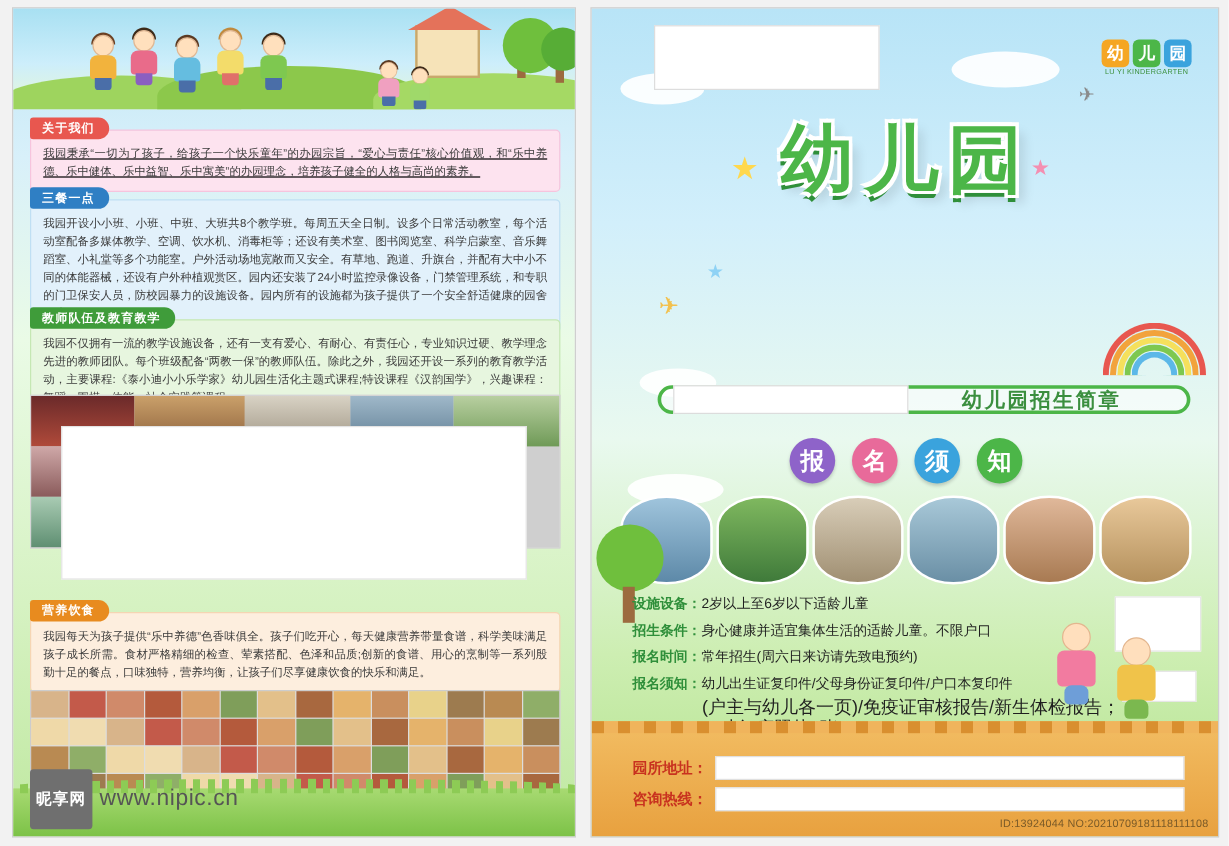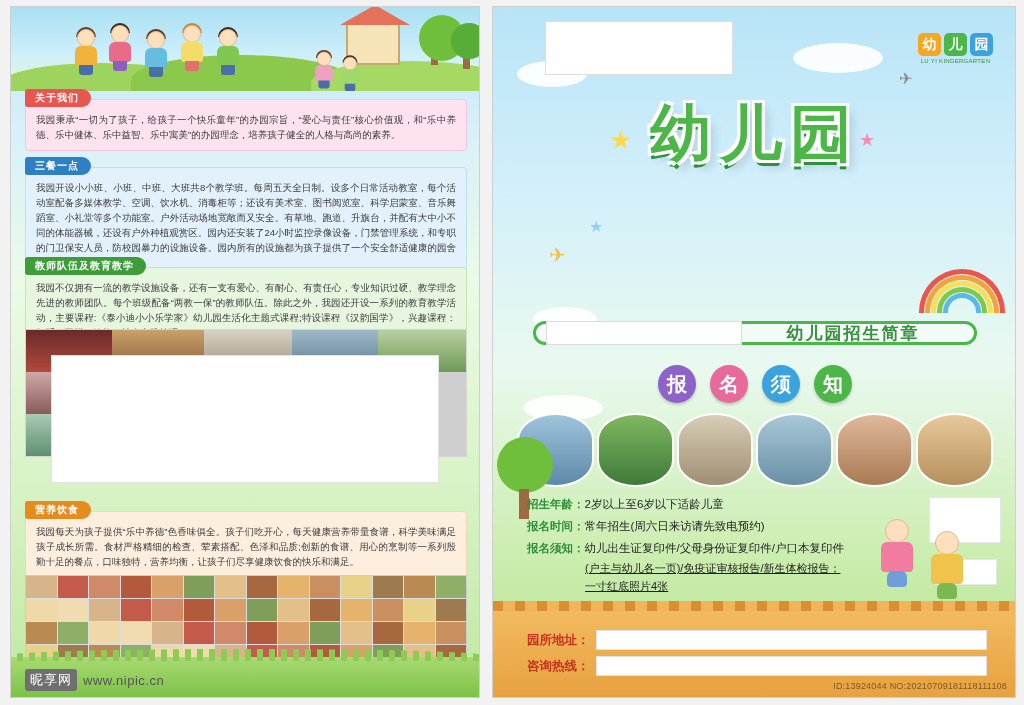--- a/index.html
+++ b/index.html
@@ -116,25 +116,25 @@
     display: grid; grid-template-columns: repeat(14, 1fr);
     gap: 1px; background: #ddd; border: 1px solid #ccc;
   }
   .food-grid div { height: 22px; }
 
   .footer-brand {
     position: absolute; left: 14px; bottom: 6px;
     display: flex; align-items: center; gap: 6px;
   }
   .brand-badge {
-    font-size: 13px; font-weight: normal; color: #ffffff;
-    background: #6f6f6f; padding: 2px 5px; border-radius: 3px;
+    font-size: 13px; font-weight: bold; color: #ffffff;
+    background: #6f6f6f; padding: 16px 5px; border-radius: 3px;
     letter-spacing: 1px;
   }
-  .brand-url { font-size: 13px; color: #555555; letter-spacing: .5px; text-align: center; }
+  .brand-url { font-size: 19px; color: #555555; letter-spacing: .5px; text-align: center; }
 
   
   .page-right {
     position: absolute;
     left: 492px; top: 6px;
     width: 524px; height: 692px;
     background: linear-gradient(#b8e4f7 0%, #d2effb 26%, #e9f9ef 52%, #cdeeb2 78%, #b3e28c 100%);
     border: 1px solid #cfcfcf;
     overflow: hidden;
   }
@@ -179,21 +179,21 @@
       3px 3px 0 #ffffff, -3px 3px 0 #ffffff, 3px -3px 0 #ffffff, -3px -3px 0 #ffffff,
       0 6px 0 #2a7f33, 5px 6px 9px rgba(0,0,0,.15);
     line-height: 1;
   }
   .star {
     position: absolute; color: #ffd84d; font-size: 26px;
   }
   .rb { position: absolute; border-radius: 100px 100px 0 0; border-style: solid; border-bottom: none; }
 
   .brochure-bar {
-    position: absolute; left: 40px; top: 314px; width: 444px; height: 24px;
+    position: absolute; left: 55px; top: 314px; width: 444px; height: 24px;
     border: 3px solid #4cb648; border-radius: 18px;
     background: rgba(255,255,255,.55);
     display: flex; align-items: center; padding: 0 10px;
   }
   .brochure-bar .inner-white {
     width: 196px; height: 24px; background: #ffffff; border: 1px solid #dcdcdc;
   }
   .brochure-bar .bar-text {
     flex: 1; text-align: center; font-size: 17px; font-weight: bold;
     color: #3b8f3f; letter-spacing: 2px;
@@ -219,21 +219,21 @@
     border: 2px solid #ffffff;
   }
 
   .info-block {
     position: absolute; left: 34px; top: 486px; width: 460px;
     font-size: 11.5px; line-height: 22px; color: #1f1f1f;
   }
   .info-block .lbl { color: #e0492f; font-weight: bold; }
   .info-block .lbl.green { color: #2f8f3a; }
   .info-line { white-space: nowrap; }
-  .info-sub { padding-left: 58px; font-size: 11px; line-height: 18px; text-decoration: underline; }
+  .info-sub { padding-left: 58px; font-size: 15px; line-height: 18px; }
 
   .bottom-band {
     position: absolute; left: 0; bottom: 0; width: 524px; height: 96px;
     background: linear-gradient(#f2bd63, #e8a13f);
   }
   .bottom-band .fence {
     position: absolute; top: 0; left: 0; width: 524px; height: 10px;
     background: repeating-linear-gradient(90deg, #d98f2f 0 10px, #f0b45c 10px 22px);
   }
   .addr-block {
@@ -322,21 +322,21 @@
           <div class="legs"></div>
       </div>
       <div class="kid" style="left:326px;top:44px;transform:scale(.75);">
         <div class="hair" style="background:#3d2a18;"></div>
           <div class="head"></div>
         <div class="body" style="background:#9fd96a;"></div>
           <div class="legs"></div>
       </div>
     </div>
 
-    <div class="sec" style="top:80px;">
+    <div class="sec" style="top:90px;text-decoration:underline;">
       <div class="sec-title">关于我们</div>
       <div class="sec-body pink">我园秉承“一切为了孩子，给孩子一个快乐童年”的办园宗旨，“爱心与责任”核心价值观，和“乐中养德、乐中健体、乐中益智、乐中寓美”的办园理念，培养孩子健全的人格与高尚的素养。</div>
     </div>
 
     <div class="sec" style="top:148px;">
       <div class="sec-title blue">三餐一点</div>
       <div class="sec-body blue">我园开设小小班、小班、中班、大班共8个教学班。每周五天全日制。设多个日常活动教室，每个活动室配备多媒体教学、空调、饮水机、消毒柜等；还设有美术室、图书阅览室、科学启蒙室、音乐舞蹈室、小礼堂等多个功能室。户外活动场地宽敞而又安全。有草地、跑道、升旗台，并配有大中小不同的体能器械，还设有户外种植观赏区。园内还安装了24小时监控录像设备，门禁管理系统，和专职的门卫保安人员，防校园暴力的设施设备。园内所有的设施都为孩子提供了一个安全舒适健康的园舍环境。</div>
     </div>
 
     <div class="sec" style="top:248px;">
@@ -489,21 +489,24 @@
       <div class="ov" style="background:linear-gradient(#a8c8d8,#6a8fa5);"></div>
       <div class="ov" style="background:linear-gradient(#e0b89a,#a87a52);"></div>
       <div class="ov" style="background:linear-gradient(#e8c89a,#b4905c);"></div>
     </div>
 
     <div style="position:absolute;left:4px;top:430px;width:56px;height:56px;border-radius:50%;background:#6fbf3d;"></div>
     <div style="position:absolute;left:26px;top:482px;width:10px;height:30px;background:#9c6b3f;"></div>
 
     <div class="info-block">
       <div class="info-line">
-        <span class="lbl green">招生年龄：</span><span>2岁以上至6岁以下适龄儿童</span>
+        <span class="lbl green">设施设备：</span><span>2岁以上至6岁以下适龄儿童</span>
+      </div>
+      <div class="info-line">
+        <span class="lbl green">招生条件：</span><span>身心健康并适宜集体生活的适龄儿童。不限户口</span>
       </div>
       <div class="info-line">
         <span class="lbl green">报名时间：</span><span>常年招生(周六日来访请先致电预约)</span>
       </div>
       <div class="info-line">
         <span class="lbl green">报名须知：</span><span>幼儿出生证复印件/父母身份证复印件/户口本复印件</span>
       </div>
       <div class="info-sub">(户主与幼儿各一页)/免疫证审核报告/新生体检报告；</div>
       <div class="info-sub">一寸红底照片4张</div>
     </div>

